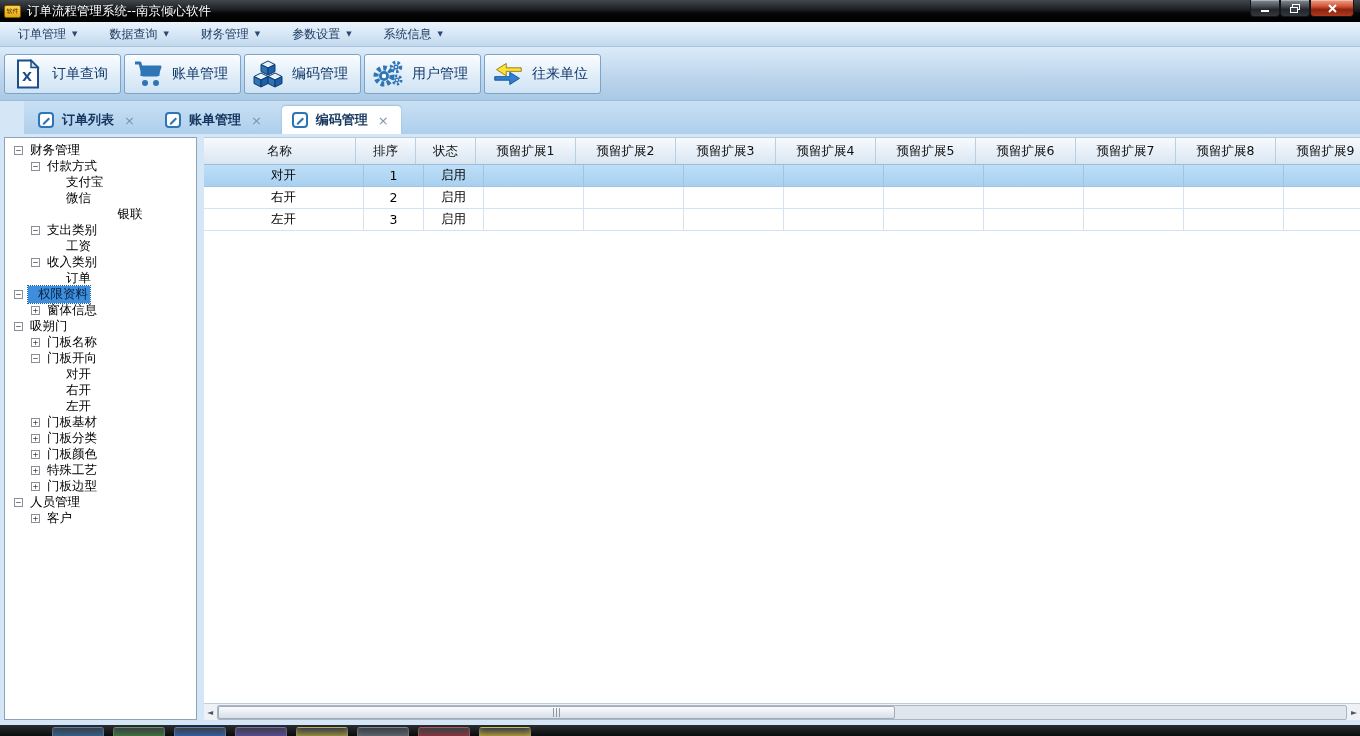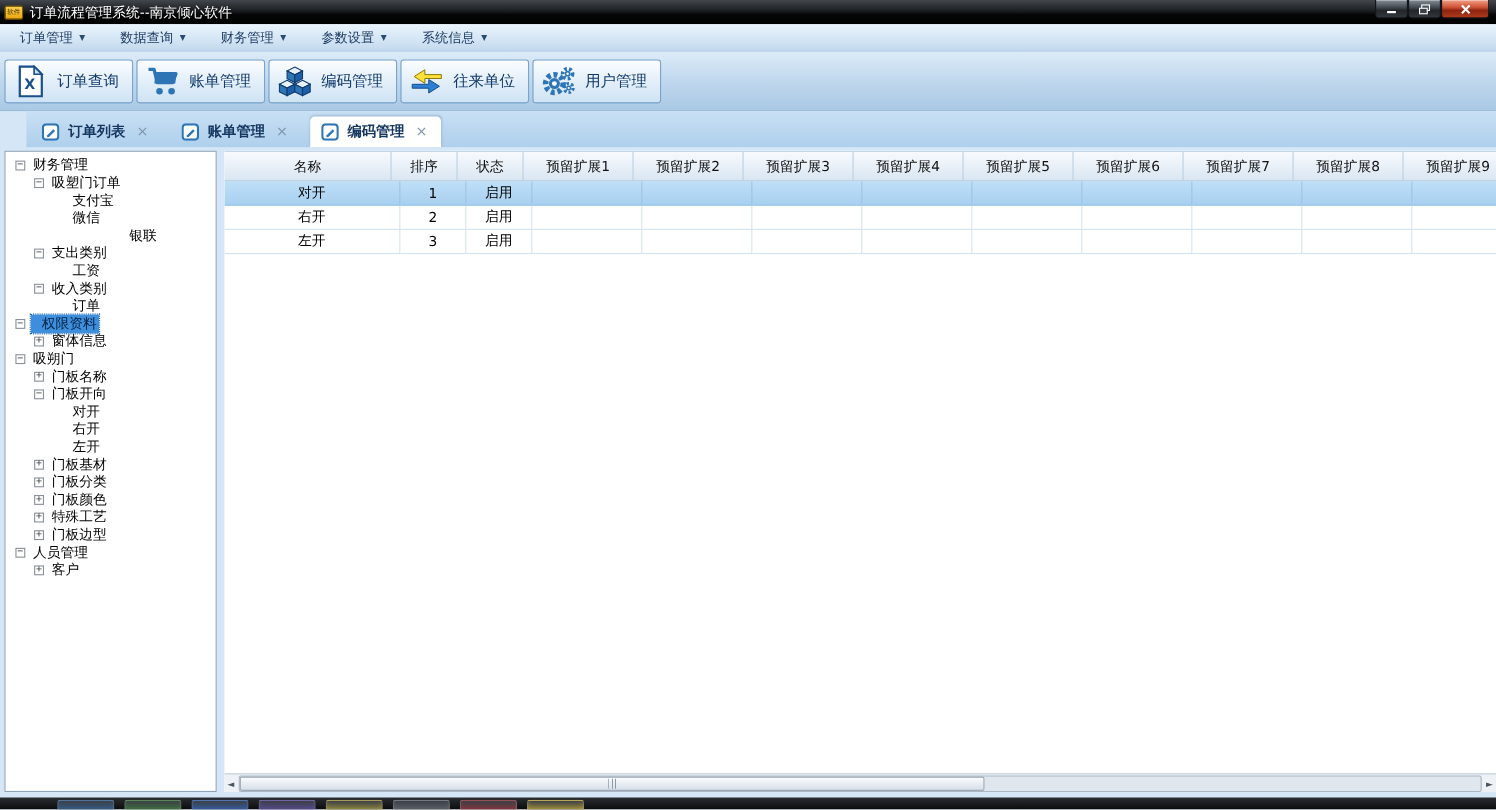--- a/index.html
+++ b/index.html
@@ -178,42 +178,42 @@
               <path d="M22 14 L29 17.5 L22 21 L15 17.5 Z" fill="#e8f2fb"></path>
               <path d="M15 17.5 L22 21 V28 L15 24.5 Z" fill="#2e75b6"></path>
               <path d="M29 17.5 L22 21 V28 L29 24.5 Z" fill="#1d5fa8"></path>
             </g>
           </svg>
         </span>
         <span>编码管理</span>
       </div>
       <div class="tool-btn">
         <span class="ticon">
-          <svg width="34" height="28" viewBox="0 0 34 28">
-            <path d="M14 8 L14 3 L3 10 L14 17 L14 12 L31 12 L31 8 Z" fill="#ffe13a" stroke="#8a7500" stroke-width="1" transform="translate(1,-1)"></path>
-            <path d="M20 16 L20 11 L31 18 L20 25 L20 20 L3 20 L3 16 Z" fill="#2f7fd6" stroke="#104b86" stroke-width="1" transform="translate(-1,1)"></path>
-          </svg>
-        </span>
-        <span>往来单位</span>
-      </div>
-      <div class="tool-btn">
-        <span class="ticon">
           <svg width="30" height="30" viewBox="0 0 30 30">
             <circle cx="11" cy="17" r="8" fill="none" stroke="#2e75b6" stroke-width="5" stroke-dasharray="3.5 2.6"></circle>
             <circle cx="11" cy="17" r="5" fill="#2e75b6"></circle>
             <circle cx="11" cy="17" r="2.2" fill="#fff"></circle>
             <circle cx="23" cy="8" r="4.5" fill="none" stroke="#2e75b6" stroke-width="3.4" stroke-dasharray="2.4 2"></circle>
             <circle cx="23" cy="8" r="2.6" fill="#2e75b6"></circle>
             <circle cx="23" cy="8" r="1.1" fill="#fff"></circle>
             <circle cx="24" cy="21" r="4" fill="none" stroke="#2e75b6" stroke-width="3" stroke-dasharray="2.2 1.9"></circle>
             <circle cx="24" cy="21" r="2.3" fill="#2e75b6"></circle>
             <circle cx="24" cy="21" r="1" fill="#fff"></circle>
           </svg>
         </span>
         <span>用户管理</span>
+      </div>
+      <div class="tool-btn">
+        <span class="ticon">
+          <svg width="34" height="28" viewBox="0 0 34 28">
+            <path d="M14 8 L14 3 L3 10 L14 17 L14 12 L31 12 L31 8 Z" fill="#ffe13a" stroke="#8a7500" stroke-width="1" transform="translate(1,-1)"></path>
+            <path d="M20 16 L20 11 L31 18 L20 25 L20 20 L3 20 L3 16 Z" fill="#2f7fd6" stroke="#104b86" stroke-width="1" transform="translate(-1,1)"></path>
+          </svg>
+        </span>
+        <span>往来单位</span>
       </div>
     </div>
 
   <div class="tabbar">
     <div id="tabs" style="display:flex;align-items:flex-end;">
         <div class="tab">
           <span style="display:inline-flex">
             <svg width="16" height="16" viewBox="0 0 16 16">
               <rect x="1" y="1" width="14" height="14" rx="3" fill="#fff" stroke="#2e75b6" stroke-width="2"></rect>
               <path d="M5 11 L10.5 5.5 L12 7 L6.5 12.5 L4.7 12.8 Z" fill="#2e75b6"></path>
@@ -247,21 +247,21 @@
   </div>
 
   <div class="content">
     <div class="tree-panel" id="tree">
         <div class="tree-row" style="padding-left: 9px;">
           <span class="tree-expander">−</span>
           <span class="tree-label">财务管理</span>
         </div>
         <div class="tree-row" style="padding-left: 26px;">
           <span class="tree-expander">−</span>
-          <span class="tree-label">吸塑门订单</span>
+          <span class="tree-label">付款方式</span>
         </div>
         <div class="tree-row" style="padding-left: 43px;">
           <span style="width: 16px; flex: 0 0 auto;"></span>
           <span class="tree-label">支付宝</span>
         </div>
         <div class="tree-row" style="padding-left: 43px;">
           <span style="width: 16px; flex: 0 0 auto;"></span>
           <span class="tree-label">微信</span>
         </div>
         <div class="tree-row" style="padding-left: 43px; justify-content: center;">

